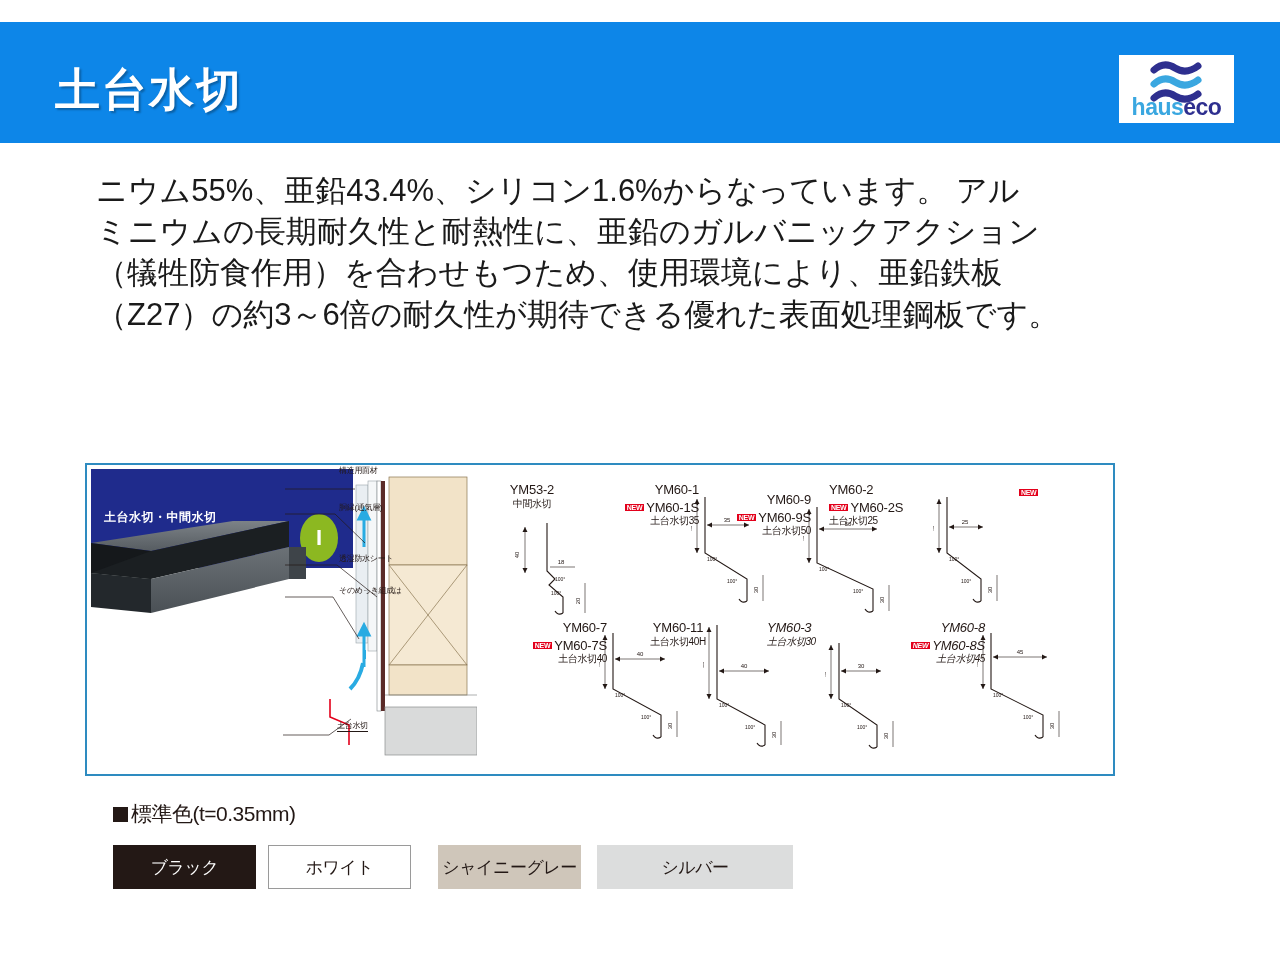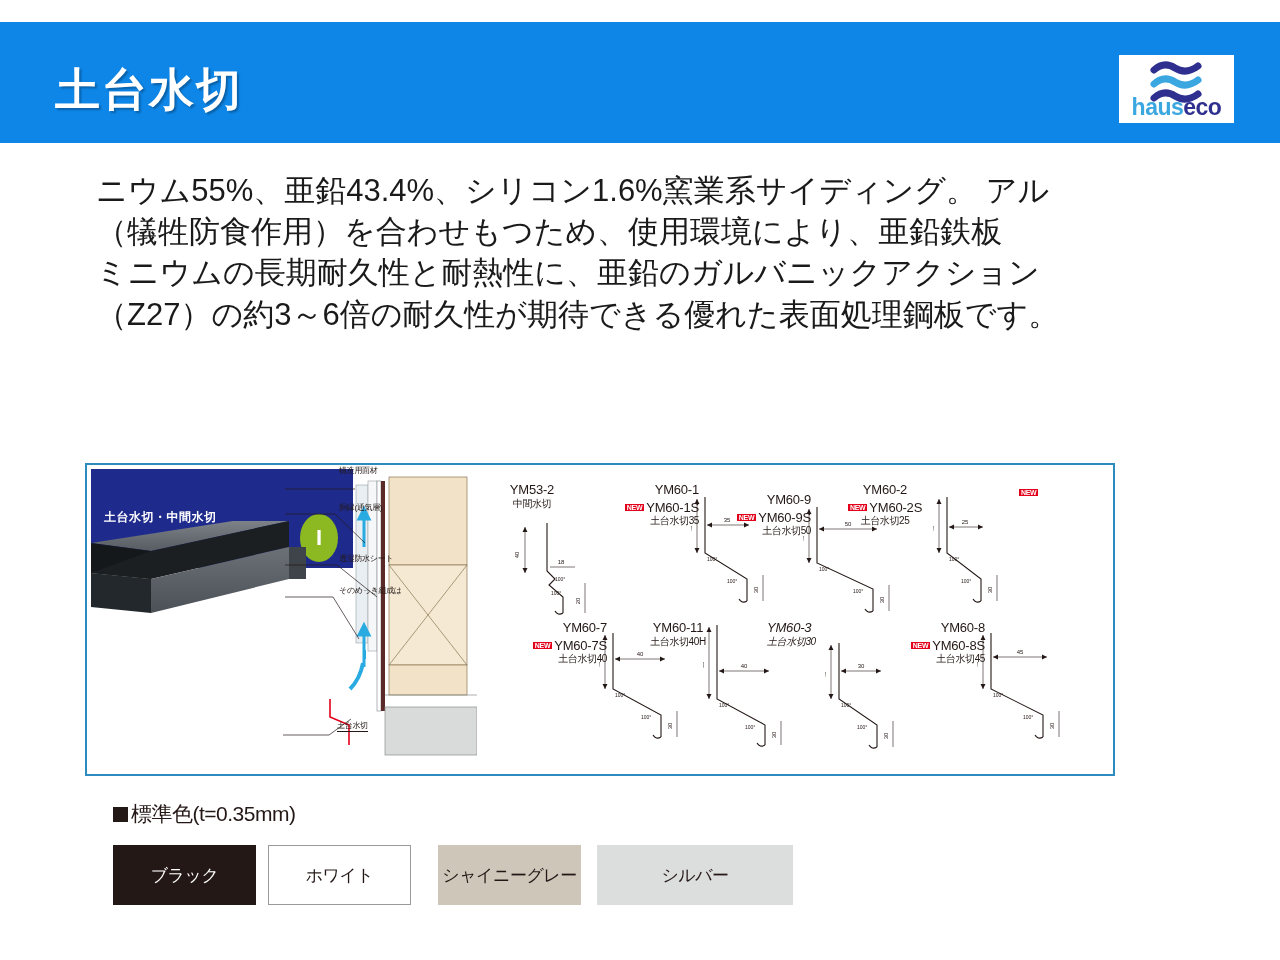--- a/index.html
+++ b/index.html
@@ -91,44 +91,44 @@
   #swatch-heading{
     position:absolute;left:113px;top:800px;
     font-size:21px;color:#231815;white-space:nowrap;letter-spacing:-.5px;
   }
   #swatch-heading .sq{
     display:inline-block;width:15px;height:15px;background:#231815;
     margin-right:3px;vertical-align:-1px;
   }
   #swatches{position:absolute;left:113px;top:845px;height:52px;}
   .swatch{
-    position:absolute;top:0;height:60px;box-sizing:border-box;
+    position:absolute;top:0;height:44px;box-sizing:border-box;
     font-size:17px;letter-spacing:-.5px;
     display:flex;align-items:center;justify-content:center;
   }
 </style>
 </head>
 <body>
 
 <div id="header-bar"></div>
 <div id="header-title">土台水切</div>
 
 <div id="logo-box">
   <svg id="logo-waves" width="70" height="48" viewBox="0 0 70 48">
     <path d="M12 9 Q22 0 33 7 Q44 14 56 5" stroke="#2e2f8f" stroke-width="7" fill="none" stroke-linecap="round"></path>
     <path d="M12 23 Q22 14 33 21 Q44 28 56 19" stroke="#3aa7e0" stroke-width="7" fill="none" stroke-linecap="round"></path>
     <path d="M12 37 Q22 28 33 35 Q44 42 56 33" stroke="#2e2f8f" stroke-width="7" fill="none" stroke-linecap="round"></path>
   </svg>
   <div id="logo-text"><span class="logo-haus">haus</span><span class="logo-eco">eco</span></div>
 </div>
 
 <div id="body-copy">
-  <div>ニウム55%、亜鉛43.4%、シリコン1.6%窯業系サイディング。 アル</div>
+  <div>ニウム55%、亜鉛43.4%、シリコン1.6%からなっています。 アル</div>
+  <div>ミニウムの長期耐久性と耐熱性に、亜鉛のガルバニックアクション</div>
   <div>（犠牲防食作用）を合わせもつため、使用環境により、亜鉛鉄板</div>
-  <div>ミニウムの長期耐久性と耐熱性に、亜鉛のガルバニックアクション</div>
   <div>（Z27）の約3～6倍の耐久性が期待できる優れた表面処理鋼板です。</div>
 </div>
 
 <div id="diagram-panel">
 
   <div id="product-photo-block">
     <div id="photo-navy"></div>
     <div id="photo-navy-label">土台水切・中間水切</div>
     <div id="green-badge">
       <span>I</span>
@@ -254,21 +254,21 @@
         <path d="M16 28 l5 -2.5 v5 z M74 28 l-5 -2.5 v5 z" fill="#231815"></path>
         <text x="45" y="25" font-size="6" fill="#231815" text-anchor="middle">50</text>
         <text x="16" y="70" font-size="5" fill="#231815">100°</text>
         <text x="50" y="92" font-size="5" fill="#231815">100°</text>
         <line x1="86" y1="84" x2="86" y2="110" stroke="#231815" stroke-width=".6"></line>
         <text x="81" y="99" font-size="6" fill="#231815" transform="rotate(-90 81 99)" text-anchor="middle">30</text>
       </svg>
     </div>
 
     <div class="profile" style="left:352px;top:10px;">
-      <div class="p-names" style="text-align:center;width:112px;">
+      <div class="p-names" style="text-align:left;width:112px;">
         <div class="p-code">YM60-2</div>
         <div><span class="newtag">NEW</span><span class="p-code">YM60-2S</span></div>
         <div class="p-sub">土台水切25</div>
       </div>
       <span class="redtag" style="left:190px;top:6px;">NEW</span>
       <svg class="p-draw" style="left:104px;top:8px;" width="110" height="118" viewBox="0 0 110 118">
         <path d="M14 6 L14 62 L48 88 L48 110" stroke="#231815" stroke-width="1.1" fill="none"></path>
         <path d="M48 110 Q43 113 40 108" stroke="#231815" stroke-width="1.1" fill="none"></path>
         <line x1="6" y1="8" x2="6" y2="62" stroke="#231815" stroke-width=".6"></line>
         <path d="M6 8 l-2.5 5 h5 z M6 62 l-2.5 -5 h5 z" fill="#231815"></path>
@@ -341,21 +341,21 @@
         <path d="M16 34 l5 -2.5 v5 z M56 34 l-5 -2.5 v5 z" fill="#231815"></path>
         <text x="36" y="31" font-size="6" fill="#231815" text-anchor="middle">30</text>
         <text x="16" y="70" font-size="5" fill="#231815">100°</text>
         <text x="32" y="92" font-size="5" fill="#231815">100°</text>
         <line x1="68" y1="84" x2="68" y2="110" stroke="#231815" stroke-width=".6"></line>
         <text x="63" y="99" font-size="6" fill="#231815" transform="rotate(-90 63 99)" text-anchor="middle">30</text>
       </svg>
     </div>
 
     <div class="profile" style="left:396px;top:148px;">
-      <div class="p-names" style="text-align:right;width:112px;">
+      <div class="p-names" style="text-align:right;width:112px;font-style:italic;">
         <div class="p-code">YM60-8</div>
         <div><span class="newtag">NEW</span><span class="p-code">YM60-8S</span></div>
         <div class="p-sub">土台水切45</div>
       </div>
       <svg class="p-draw" style="left:104px;top:6px;" width="120" height="118" viewBox="0 0 120 118">
         <path d="M14 6 L14 62 L66 88 L66 110" stroke="#231815" stroke-width="1.1" fill="none"></path>
         <path d="M66 110 Q61 113 58 108" stroke="#231815" stroke-width="1.1" fill="none"></path>
         <line x1="6" y1="8" x2="6" y2="62" stroke="#231815" stroke-width=".6"></line>
         <path d="M6 8 l-2.5 5 h5 z M6 62 l-2.5 -5 h5 z" fill="#231815"></path>
         <text x="1" y="38" font-size="6" fill="#231815" transform="rotate(-90 1 38)" text-anchor="middle">40</text>

